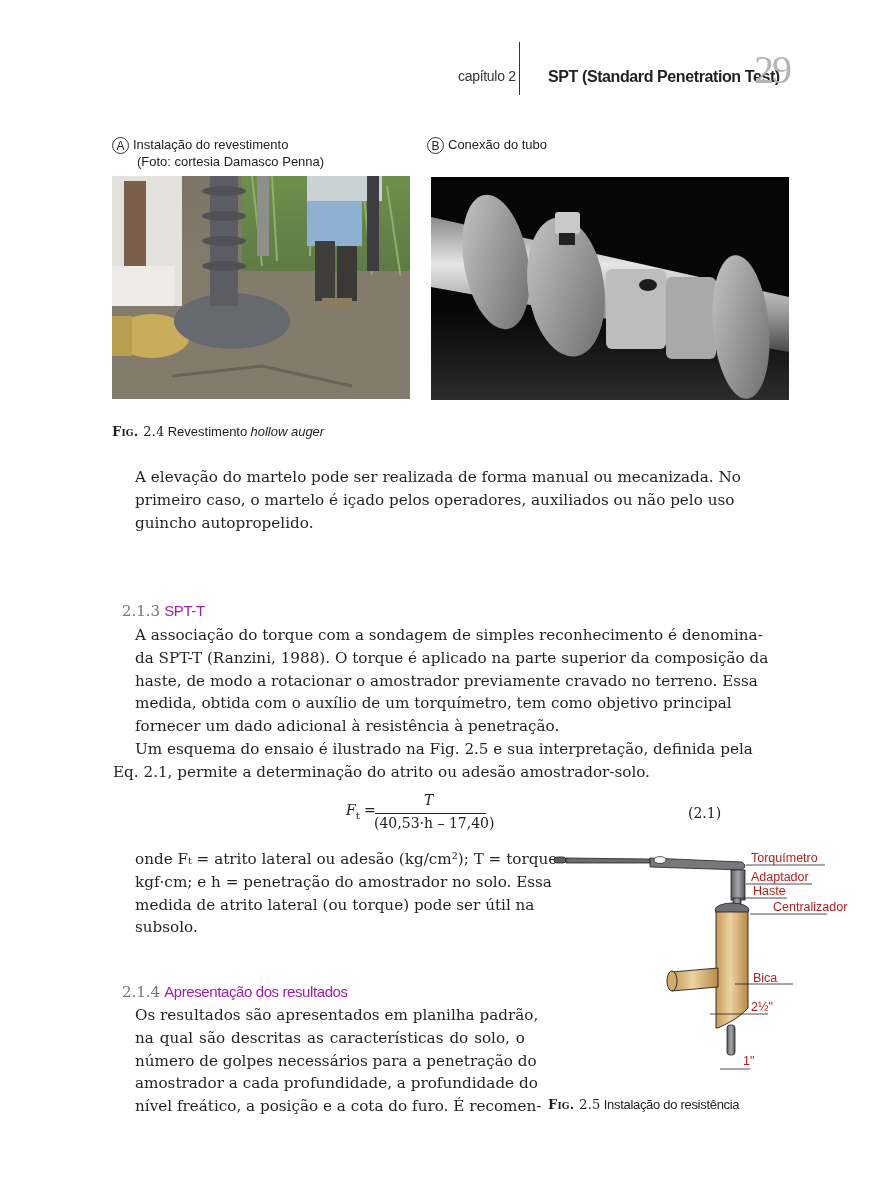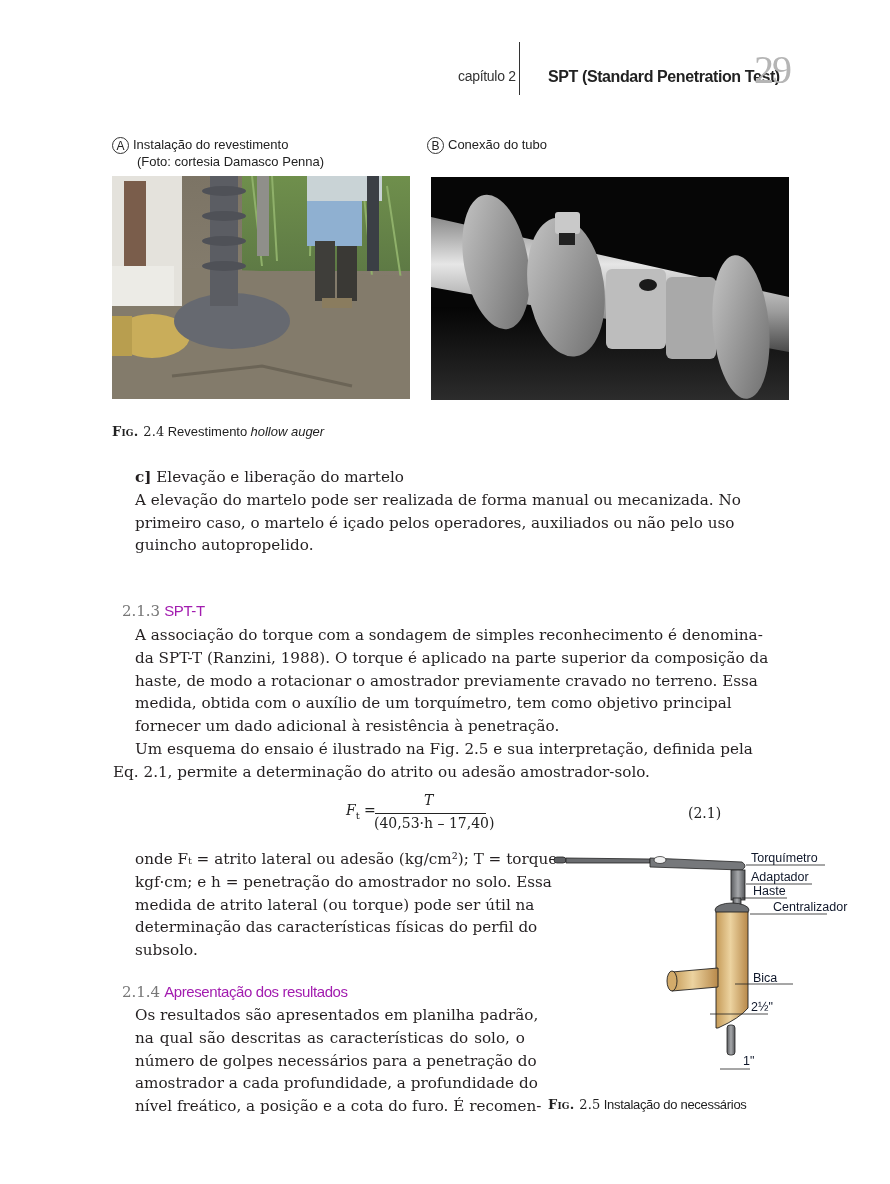--- a/index.html
+++ b/index.html
@@ -30,21 +30,21 @@
   
   .para { font-size: 15.2px; line-height: 22.8px; color: #231f20; text-align: justify; }
   .para .line { display: block; white-space: nowrap; text-align-last: justify; }
   .para .last { text-align-last: left; }
   .sec-num { font-family: "DejaVu Serif", serif; color: #777; font-size: 15px; }
   .sec-title { font-family: "Liberation Sans", sans-serif; font-size: 15px; color: #a21caf; letter-spacing: -0.4px; }
 
   .eq { font-family: "DejaVu Serif", serif; font-size: 14px; color: #222; }
   .frac-line { position: absolute; height: 1px; background: #222; }
 
-  .diagram-label { font-family: "Liberation Sans", sans-serif; font-size: 12.5px; color: #0f172a; }
+  .diagram-label { font-family: "Liberation Sans", sans-serif; font-size: 12.5px; color: #b91c1c; }
 </style>
 </head>
 <body>
 
 <div class="abs sans hdr-chapter">capítulo 2</div>
 <div class="abs hdr-rule"></div>
 <div class="abs sans hdr-title">SPT (Standard Penetration Test)</div>
 <div class="abs hdr-page">29</div>
 
 <div class="abs sans fig-label" style="left:112px; top:137px;">
@@ -135,21 +135,20 @@
   </svg>
 </div>
 
 <div class="abs caption" style="left:112px; top:424px;">
   <span class="cap-fig"><span>Fig.</span> <span class="num">2.4</span></span>
   <span class="sans">Revestimento</span>
   <span class="sans" style="font-style:italic">hollow auger</span>
 </div>
 
 <div class="abs serif para" style="left:135px; top:466px; width:584px;">
-  <span class="line last"><span style="font-weight:bold">c]</span> <span>Elevação e liberação do martelo</span></span>
   <span class="line">A elevação do martelo pode ser realizada de forma manual ou mecanizada. No</span>
   <span class="line">primeiro caso, o martelo é içado pelos operadores, auxiliados ou não pelo uso</span>
   <span class="line last">guincho autopropelido.</span>
 </div>
 
 <div class="abs" style="left:122px; top:602px;">
   <span class="sec-num">2.1.3</span>
   <span class="sec-title">SPT-T</span>
 </div>
 <div class="abs serif para" style="left:135px; top:624px; width:584px;">
@@ -170,21 +169,20 @@
 <div class="abs eq" style="left:364px; top:802px;">=</div>
 <div class="abs eq" style="left:424px; top:792px; font-style:italic;">T</div>
 <div class="frac-line" style="left:375px; top:813px; width:111px;"></div>
 <div class="abs eq" style="left:374px; top:815px;">(40,53·h – 17,40)</div>
 <div class="abs eq" style="left:688px; top:805px;">(2.1)</div>
 
 <div class="abs serif para" style="left:135px; top:848px; width:390px;">
   <span class="line">onde Fₜ = atrito lateral ou adesão (kg/cm²); T = torque</span>
   <span class="line">kgf·cm; e h = penetração do amostrador no solo. Essa</span>
   <span class="line">medida de atrito lateral (ou torque) pode ser útil na</span>
-  <span class="line">determinação das características físicas do perfil do</span>
   <span class="line last">subsolo.</span>
 </div>
 
 <div class="abs" style="left:122px; top:983px;">
   <span class="sec-num">2.1.4</span>
   <span class="sec-title">Apresentação dos resultados</span>
 </div>
 <div class="abs serif para" style="left:135px; top:1004px; width:390px;">
   <span class="line">Os resultados são apresentados em planilha padrão,</span>
   <span class="line">na qual são descritas as características do solo, o</span>
@@ -238,14 +236,14 @@
   <div class="abs diagram-label" style="left:201px; top:20px;">Adaptador</div>
   <div class="abs diagram-label" style="left:203px; top:34px;">Haste</div>
   <div class="abs diagram-label" style="left:203px; top:50px;margin-left:20px;">Centralizador</div>
   <div class="abs diagram-label" style="left:203px; top:121px;">Bica</div>
   <div class="abs diagram-label" style="left:201px; top:150px;">2½"</div>
   <div class="abs diagram-label" style="left:193px; top:204px;">1"</div>
 </div>
 
 <div class="abs caption" style="left:548px; top:1097px;">
   <span class="cap-fig"><span>Fig.</span> <span class="num">2.5</span></span>
-  <span class="sans" style="letter-spacing:-0.3px">Instalação do necessários</span>
+  <span class="sans" style="letter-spacing:-0.3px">Instalação do resistência</span>
 </div>
 
 </body></html>

